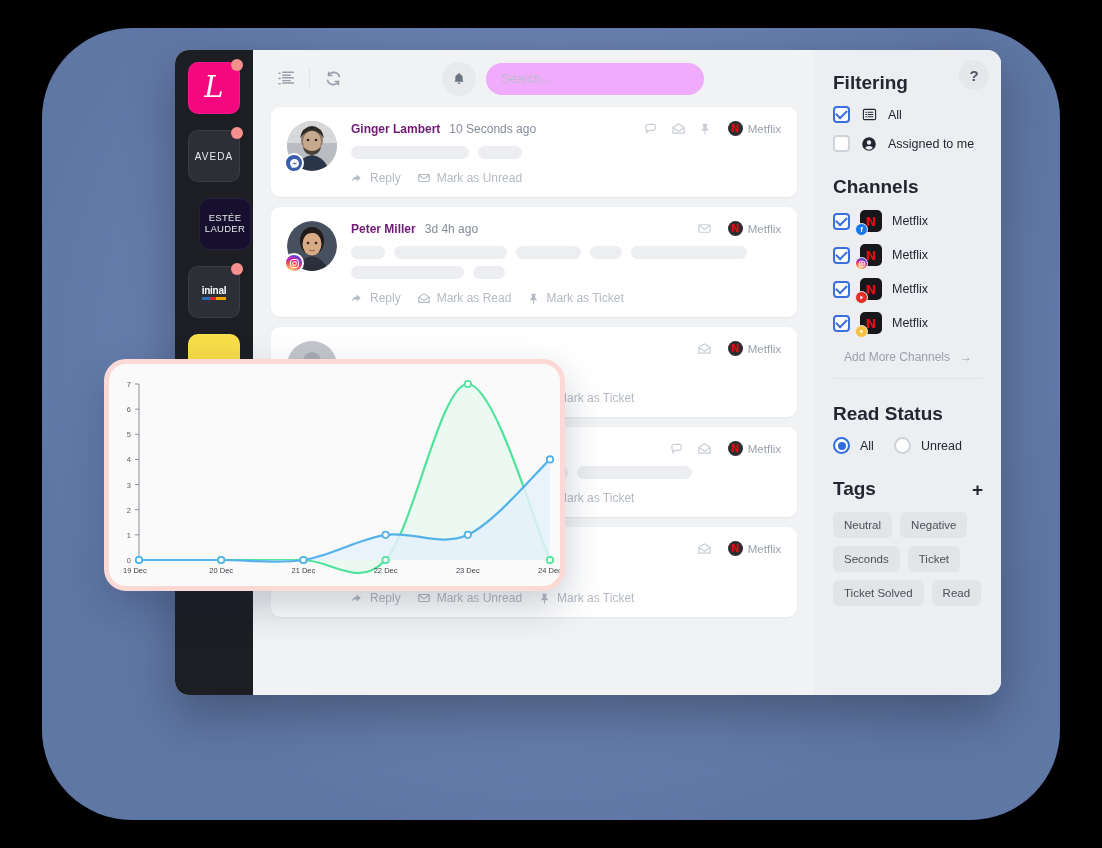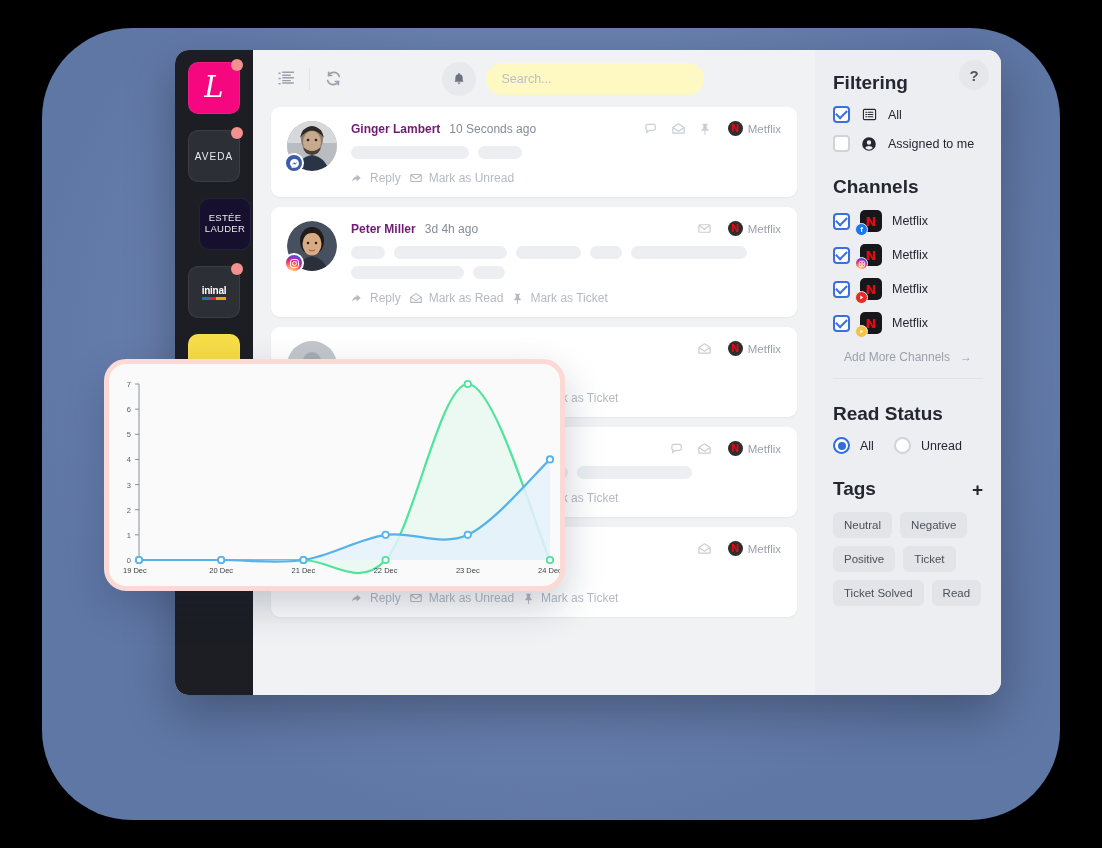--- a/index.html
+++ b/index.html
@@ -110,21 +110,21 @@
   .topbar-spacer { flex: 1; }
   .bell-btn {
     width: 34px; height: 34px; border-radius: 50%;
     background: #e7e9ed;
     display: flex; align-items: center; justify-content: center;
     color: #6b7280; cursor: pointer; flex: none;
     margin-right: 10px;
   }
   .search-box {
     width: 218px; height: 32px;
-    background: #fef9c3;
+    background: #f0abfc;
     border-radius: 16px;
     display: flex; align-items: center;
     padding: 0 16px;
     flex: none;
   }
   .search-box input {
     border: none; outline: none; background: transparent;
     width: 100%; font-size: 12.5px; color: #4b5563;
     font-family: "Liberation Sans", sans-serif;
   }
@@ -174,21 +174,21 @@
     font-size: 10px; font-weight: bold;
     display: flex; align-items: center; justify-content: center;
     font-family: "DejaVu Sans", sans-serif;
   }
   .chan-name { font-size: 11.5px; color: #9aa1ab; }
 
   .skeleton-rows { margin: 10px 0 0 0; display: flex; flex-direction: column; gap: 7px; }
   .sk-row { display: flex; gap: 9px; }
   .sk { height: 13px; border-radius: 7px; background: #eceef1; }
 
-  .msg-actions { display: flex; align-items: center; gap: 8px; margin-top: 12px; }
+  .msg-actions { display: flex; align-items: center; gap: 16px; margin-top: 12px; }
   .act { display: flex; align-items: center; gap: 6px; color: #b4bac3; font-size: 12px; cursor: pointer; }
 
   
   .filters {
     width: 186px; flex: none;
     background: #eceef1;
     padding: 22px 18px 10px 18px;
     overflow: hidden;
     position: relative;
   }
@@ -820,21 +820,21 @@
       </div>
 
       <div class="tags-head">
         <span class="f-title" style="margin:0">Tags</span>
         <span class="plus">+</span>
       </div>
 
       <div class="tag-wrap">
         <span class="tag">Neutral</span>
         <span class="tag">Negative</span>
-        <span class="tag">Positive</span>
+        <span class="tag">Seconds</span>
         <span class="tag">Ticket</span>
         <span class="tag">Ticket Solved</span>
         <span class="tag">Read</span>
       </div>
 
     </div>
 
   </div>
 
   <div class="chart-card">

